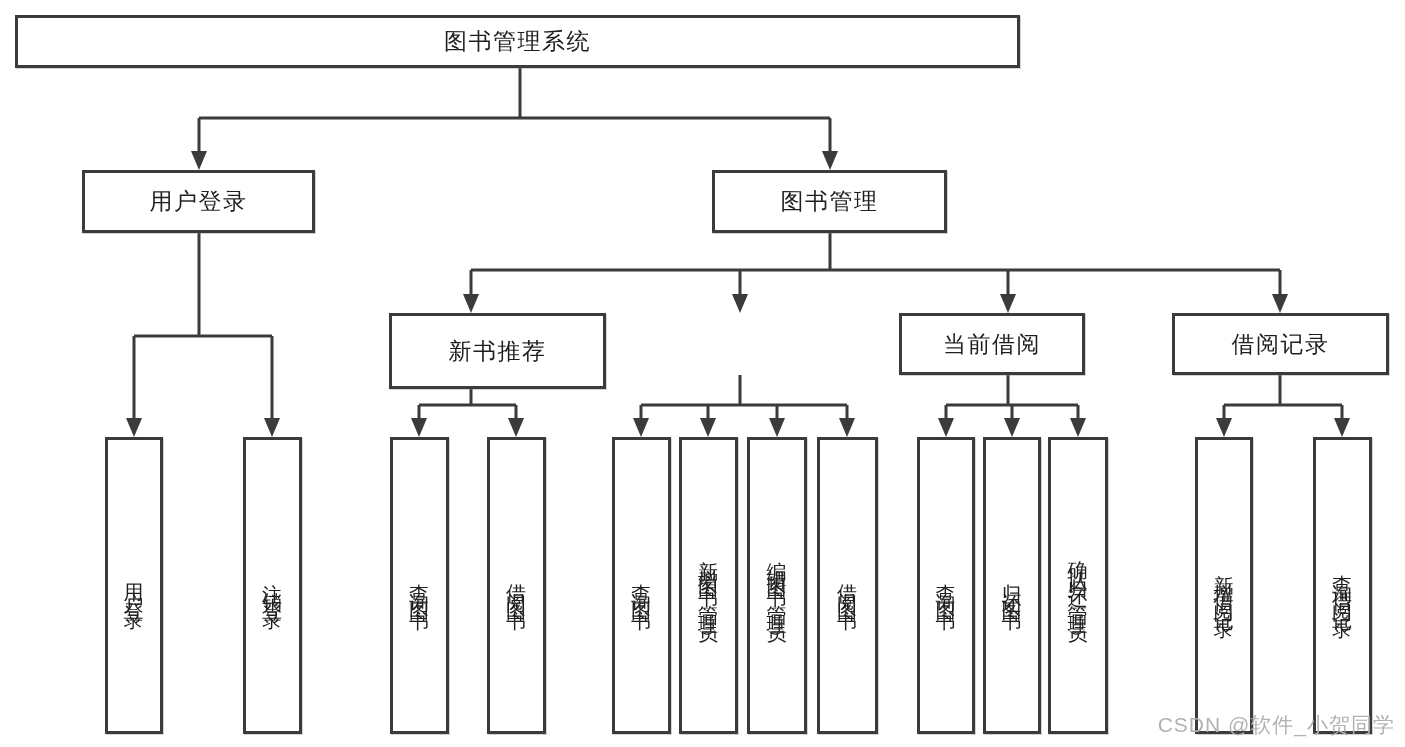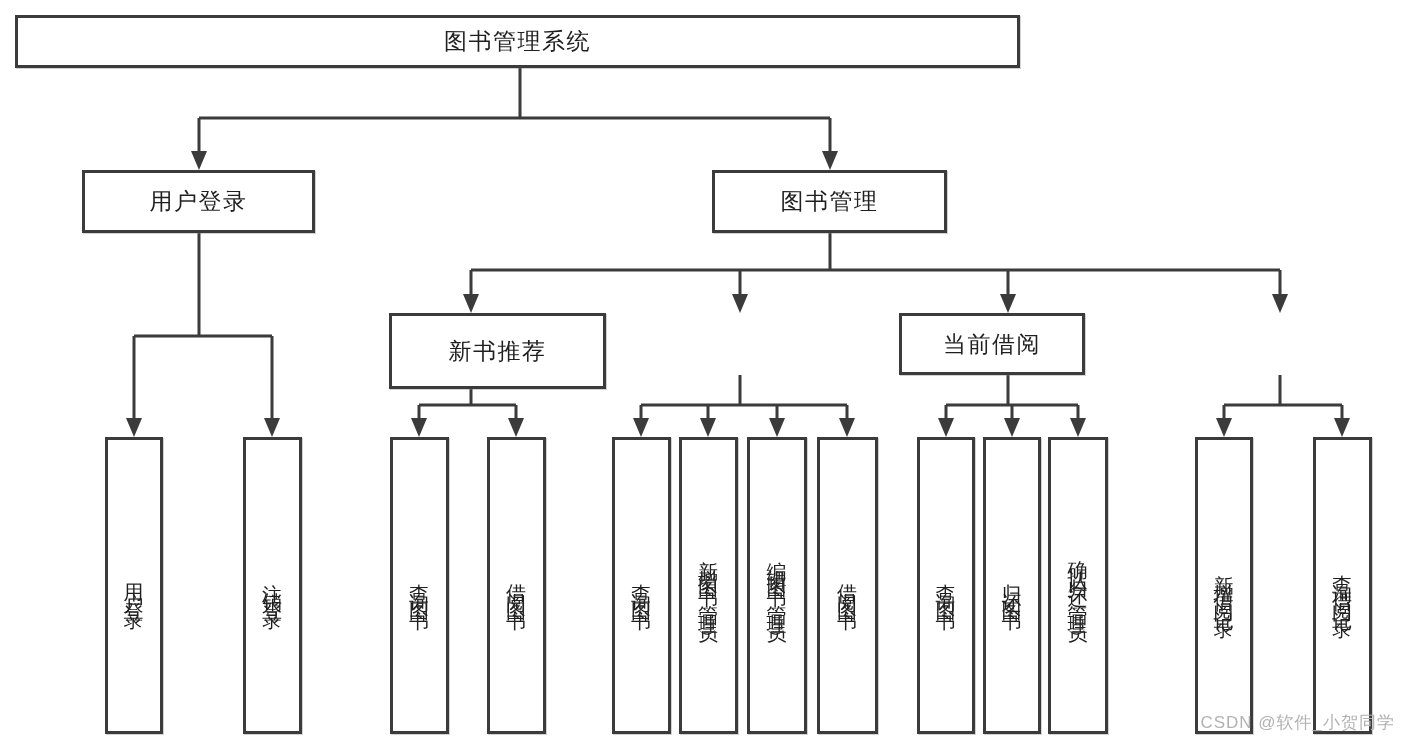--- a/index.html
+++ b/index.html
@@ -43,21 +43,21 @@
     text-orientation: mixed;
     font-size: 20px;
     letter-spacing: 9px;
     line-height: 1;
   }
   .watermark {
     position: absolute;
     right: 10px;
     top: 711px;
     z-index: 5;
-    font-size: 17px;
+    font-size: 21px;
     color: #b2b2b2;
     letter-spacing: 1px;
     white-space: nowrap;
   }
 </style>
 </head>
 <body>
 
 <div class="canvas">
 
@@ -103,20 +103,21 @@
     </g>
   </svg>
 
   <div class="node h-node" style="left:15px; top:15px; width:1005px; height:53px;">图书管理系统</div>
 
   <div class="node h-node" style="left:82px; top:170px; width:233px; height:63px;">用户登录</div>
   <div class="node h-node" style="left:712px; top:170px; width:235px; height:63px;">图书管理</div>
 
   <div class="node h-node" style="left:363px; top:313px; width:217px; height:76px;margin-left:26px;">新书推荐</div>
   <div class="node h-node" style="left:899px; top:313px; width:186px; height:62px;">当前借阅</div>
+  <div class="node h-node" style="left:1172px; top:313px; width:217px; height:62px;">借阅记录</div>
 
   <div class="node leaf" style="left:105px; top:437px; width:58px; height:297px;">用户登录</div>
   <div class="node leaf" style="left:243px; top:437px; width:59px; height:297px;">注销登录</div>
 
   <div class="node leaf" style="left:390px; top:437px; width:59px; height:297px;">查询图书</div>
   <div class="node leaf" style="left:487px; top:437px; width:59px; height:297px;">借阅图书</div>
 
   <div class="node leaf" style="left:612px; top:437px; width:59px; height:297px;">查询图书</div>
   <div class="node leaf" style="left:679px; top:437px; width:59px; height:297px;">新增图书（管理员）</div>
   <div class="node leaf" style="left:747px; top:437px; width:60px; height:297px;">编辑图书（管理员）</div>

